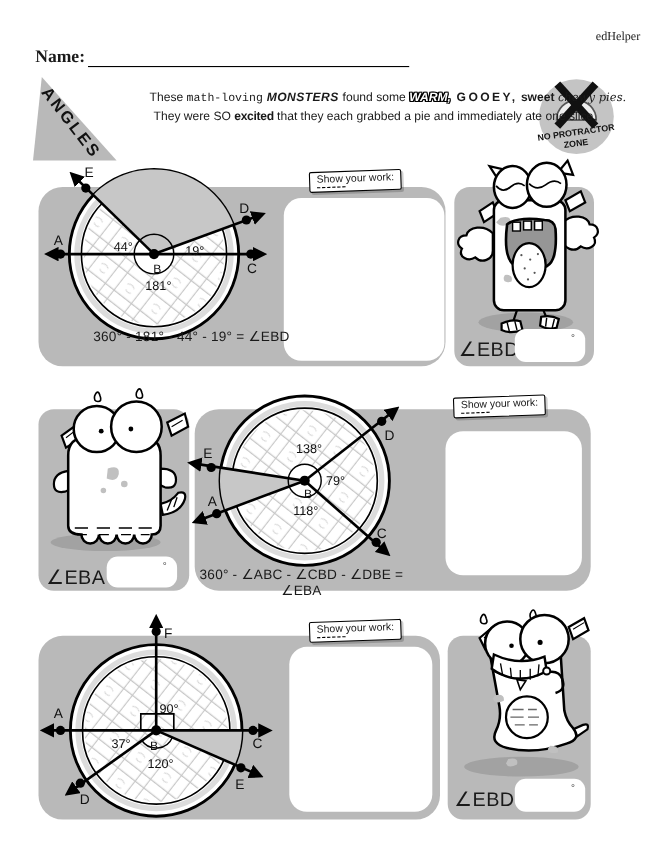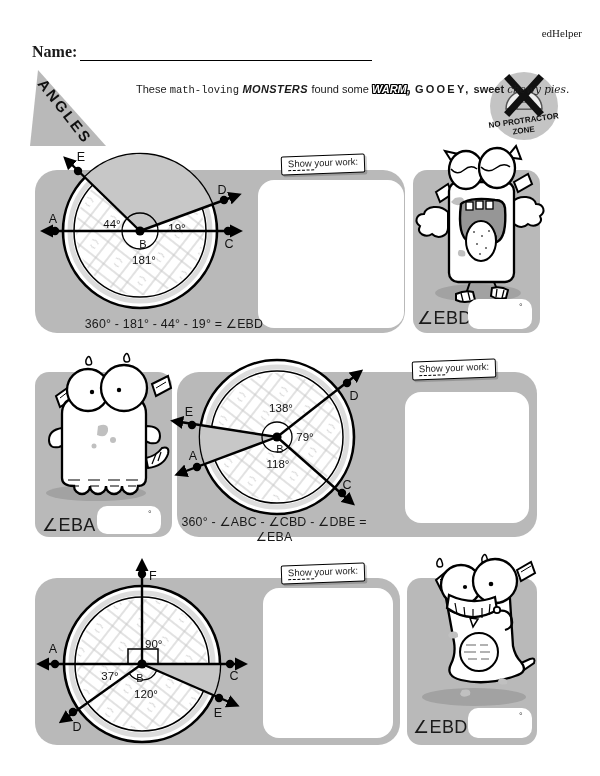--- a/index.html
+++ b/index.html
@@ -60,20 +60,21 @@
         <line x1="509" y1="79" x2="539" y2="112"></line>
         <line x1="539" y1="79" x2="509" y2="112"></line>
       </g>
       <text class="badge-txt" x="524" y="123" text-anchor="middle" transform="rotate(-8,524,123)">NO PROTRACTOR</text>
       <text class="badge-txt" x="524" y="133" text-anchor="middle" transform="rotate(-8,524,133)">ZONE</text>
     </g>
   </svg>
 
   <div class="abs intro" style="left:88px;top:81px;margin-left:48px;">
     <div class="ln"><span>These </span><span class="mono">math-loving</span><span class="monsters"> MONSTERS </span><span>found some </span><span class="warm">WARM,</span><span class="gooey"> GOOEY,</span><span class="sweet"> sweet </span><span class="script">chewy pies.</span></div>
+    <div class="ln"><span>They were SO </span><span class="excited">excited</span><span> that they each grabbed a pie and immediately ate one slice.</span></div>
   </div>
 
   <div class="panel r22" style="left:35px;top:170px;width:370px;height:163px;"></div>
   <div class="panel r14" style="left:413px;top:170px;width:127px;height:163px;"></div>
   <div class="workbox" style="left:258px;top:180px;width:146px;height:148px;"></div>
   <div class="worklabel" style="left:281px;top:155px;"><span>Show your work:</span><i class="dash"></i></div>
 
   <svg style="left:30px;top:144px;width:230px;height:190px;" viewBox="30 144 230 190">
     <defs>
       <pattern id="lat" width="30" height="30" patternUnits="userSpaceOnUse" patternTransform="rotate(38)">
@@ -108,21 +109,21 @@
       <text class="pt" x="81" y="161" text-anchor="middle">E</text>
       <text class="pt" x="53" y="223" text-anchor="middle">A</text>
       <text class="pt" x="229" y="248" text-anchor="middle">C</text>
       <text class="pt" x="222" y="194" text-anchor="middle">D</text>
       <text class="bl" x="143" y="248" text-anchor="middle">B</text>
       <text class="ang" x="112" y="228" text-anchor="middle">44°</text>
       <text class="ang" x="177" y="232" text-anchor="middle">19°</text>
       <text class="ang" x="144" y="264" text-anchor="middle">181°</text>
     </g>
   </svg>
-  <div class="eq" style="left:40px;top:316px;width:268px;">360° - 181° - 44° - 19° = ∠EBD</div>
+  <div class="eq" style="left:40px;top:298px;width:268px;">360° - 181° - 44° - 19° = ∠EBD</div>
 
   <svg style="left:413px;top:144px;width:127px;height:162px;" viewBox="413 144 127 162">
     <ellipse cx="478" cy="293" rx="43" ry="9" fill="#a2a2a2"></ellipse>
     <g fill="#fff" stroke="#000" stroke-width="2">
       <path d="M448,212 c-8,-8 -22,-6 -24,2 c-8,0 -10,8 -4,12 c-4,8 6,12 12,8 c6,6 16,2 16,-6 z"></path>
       <path d="M512,202 c8,-8 22,-6 24,2 c8,0 10,8 4,12 c4,8 -6,12 -12,8 c-6,6 -16,2 -16,-6 z"></path>
       <path d="M452,162 l-7,-11 l13,3 z"></path>
       <path d="M507,157 l9,-11 l5,13 z"></path>
       <path d="M436,192 l12,-8 l4,10 l-12,8 z"></path>
       <path d="M514,182 l14,-8 l4,10 l-14,8 z"></path>

